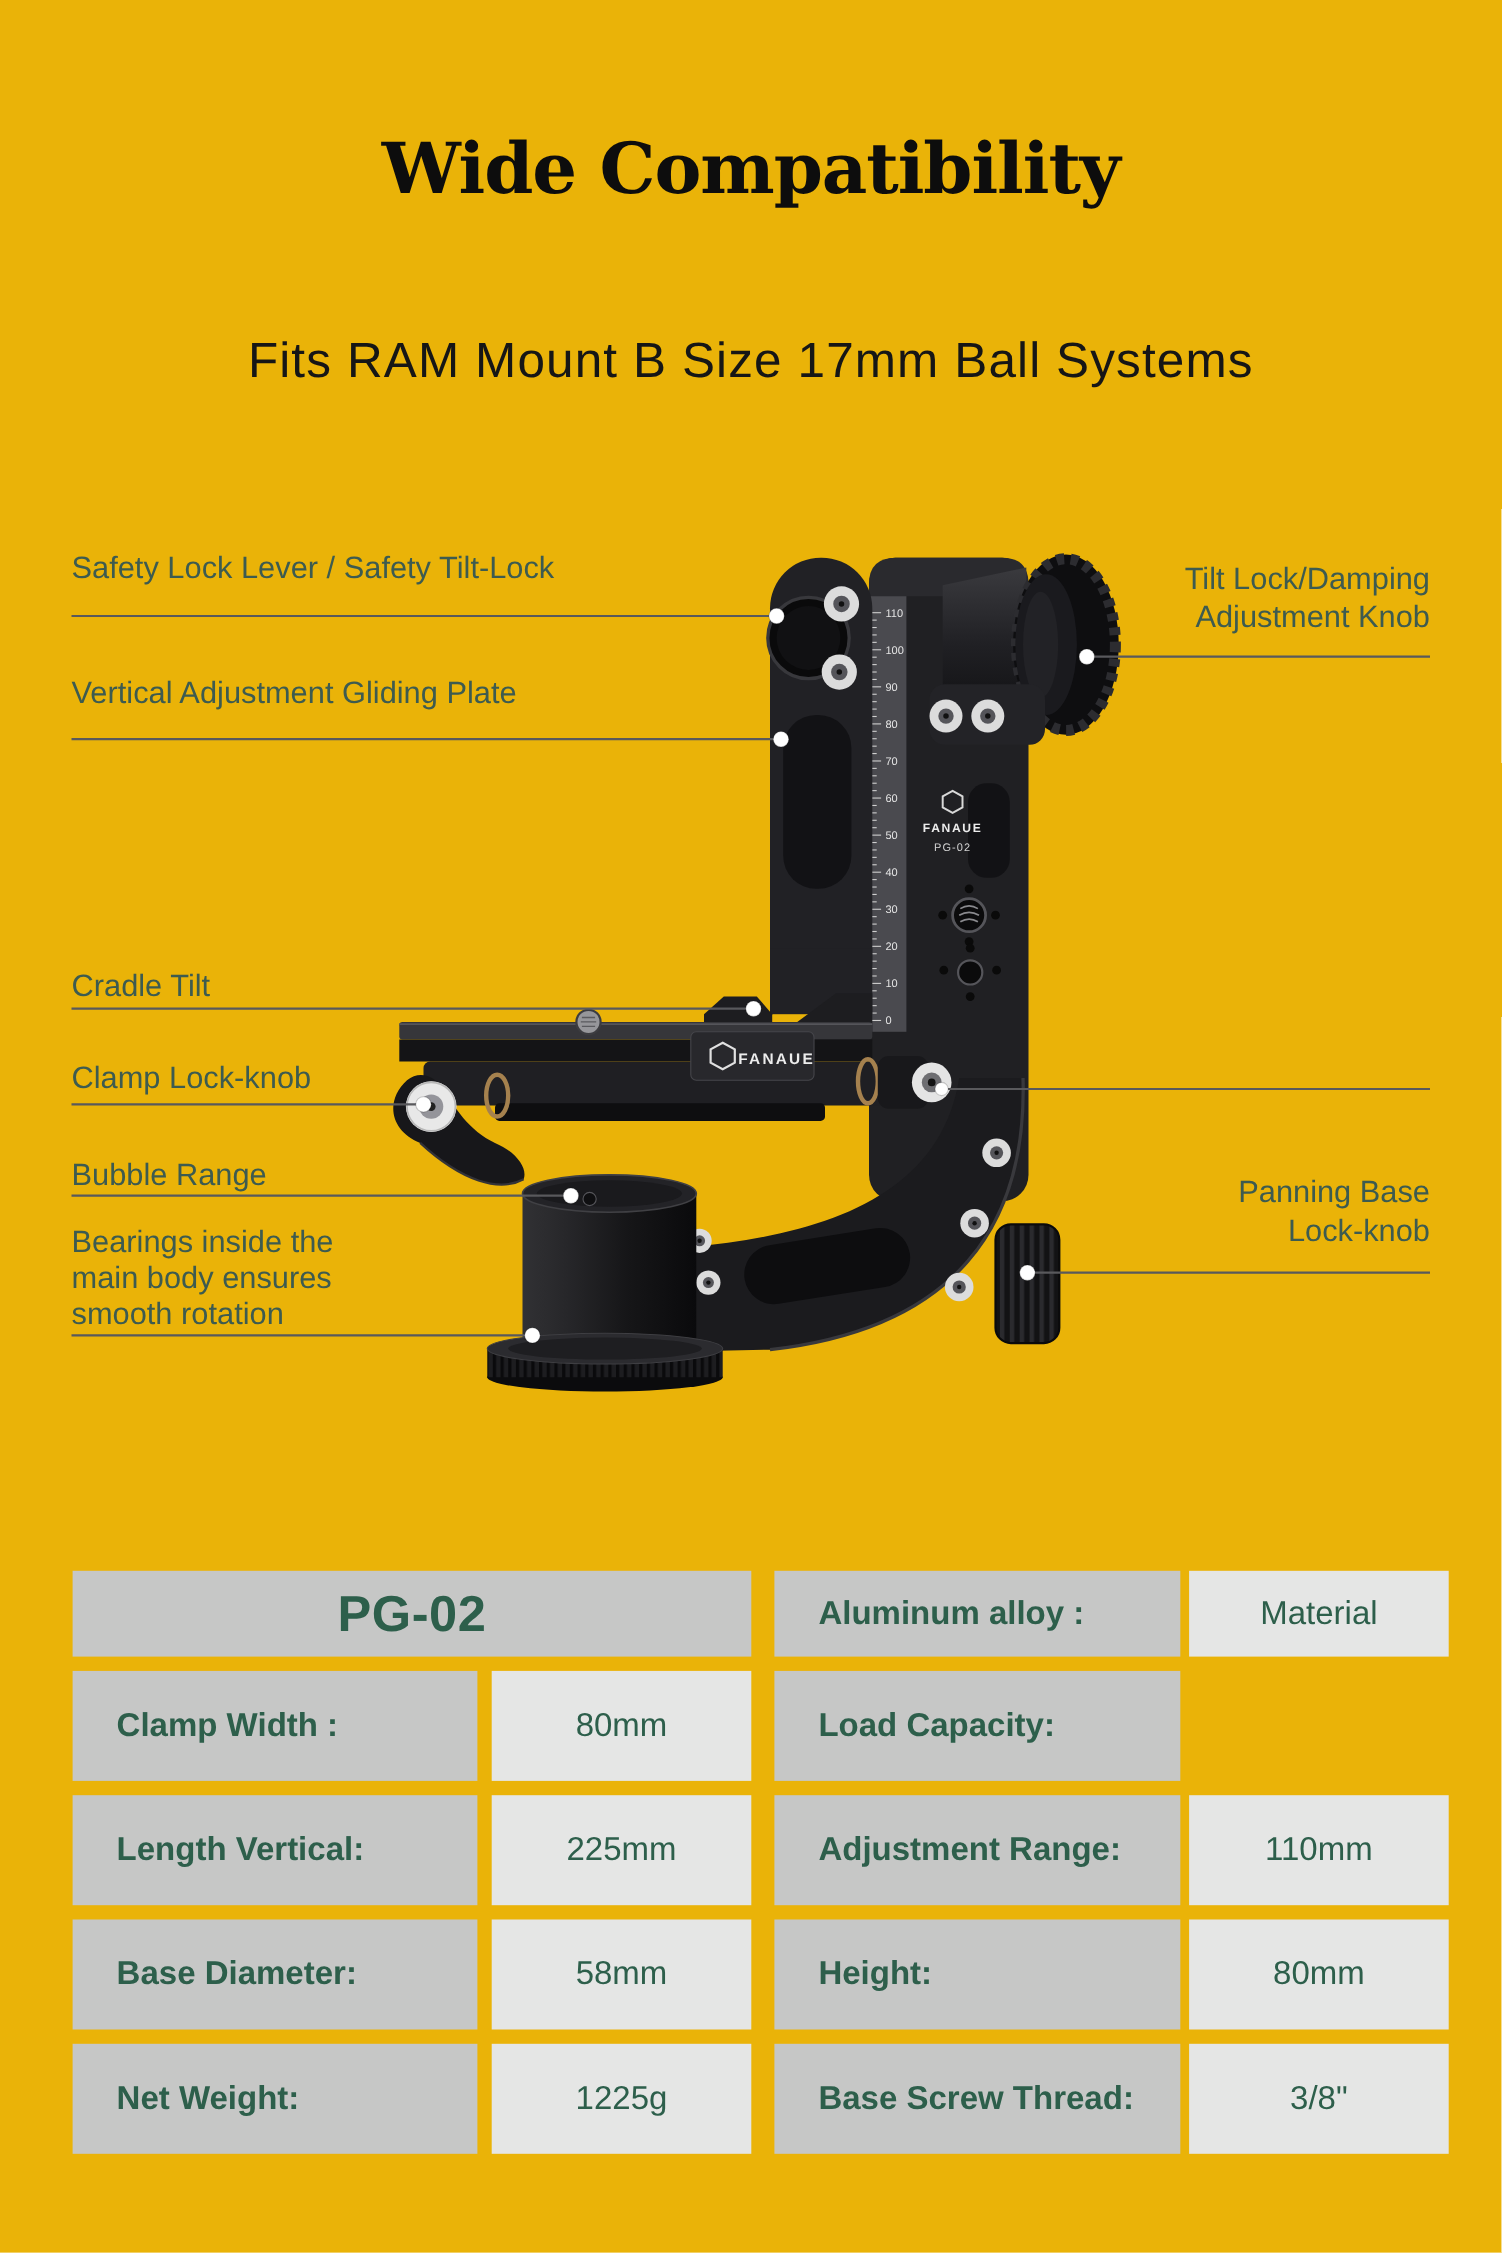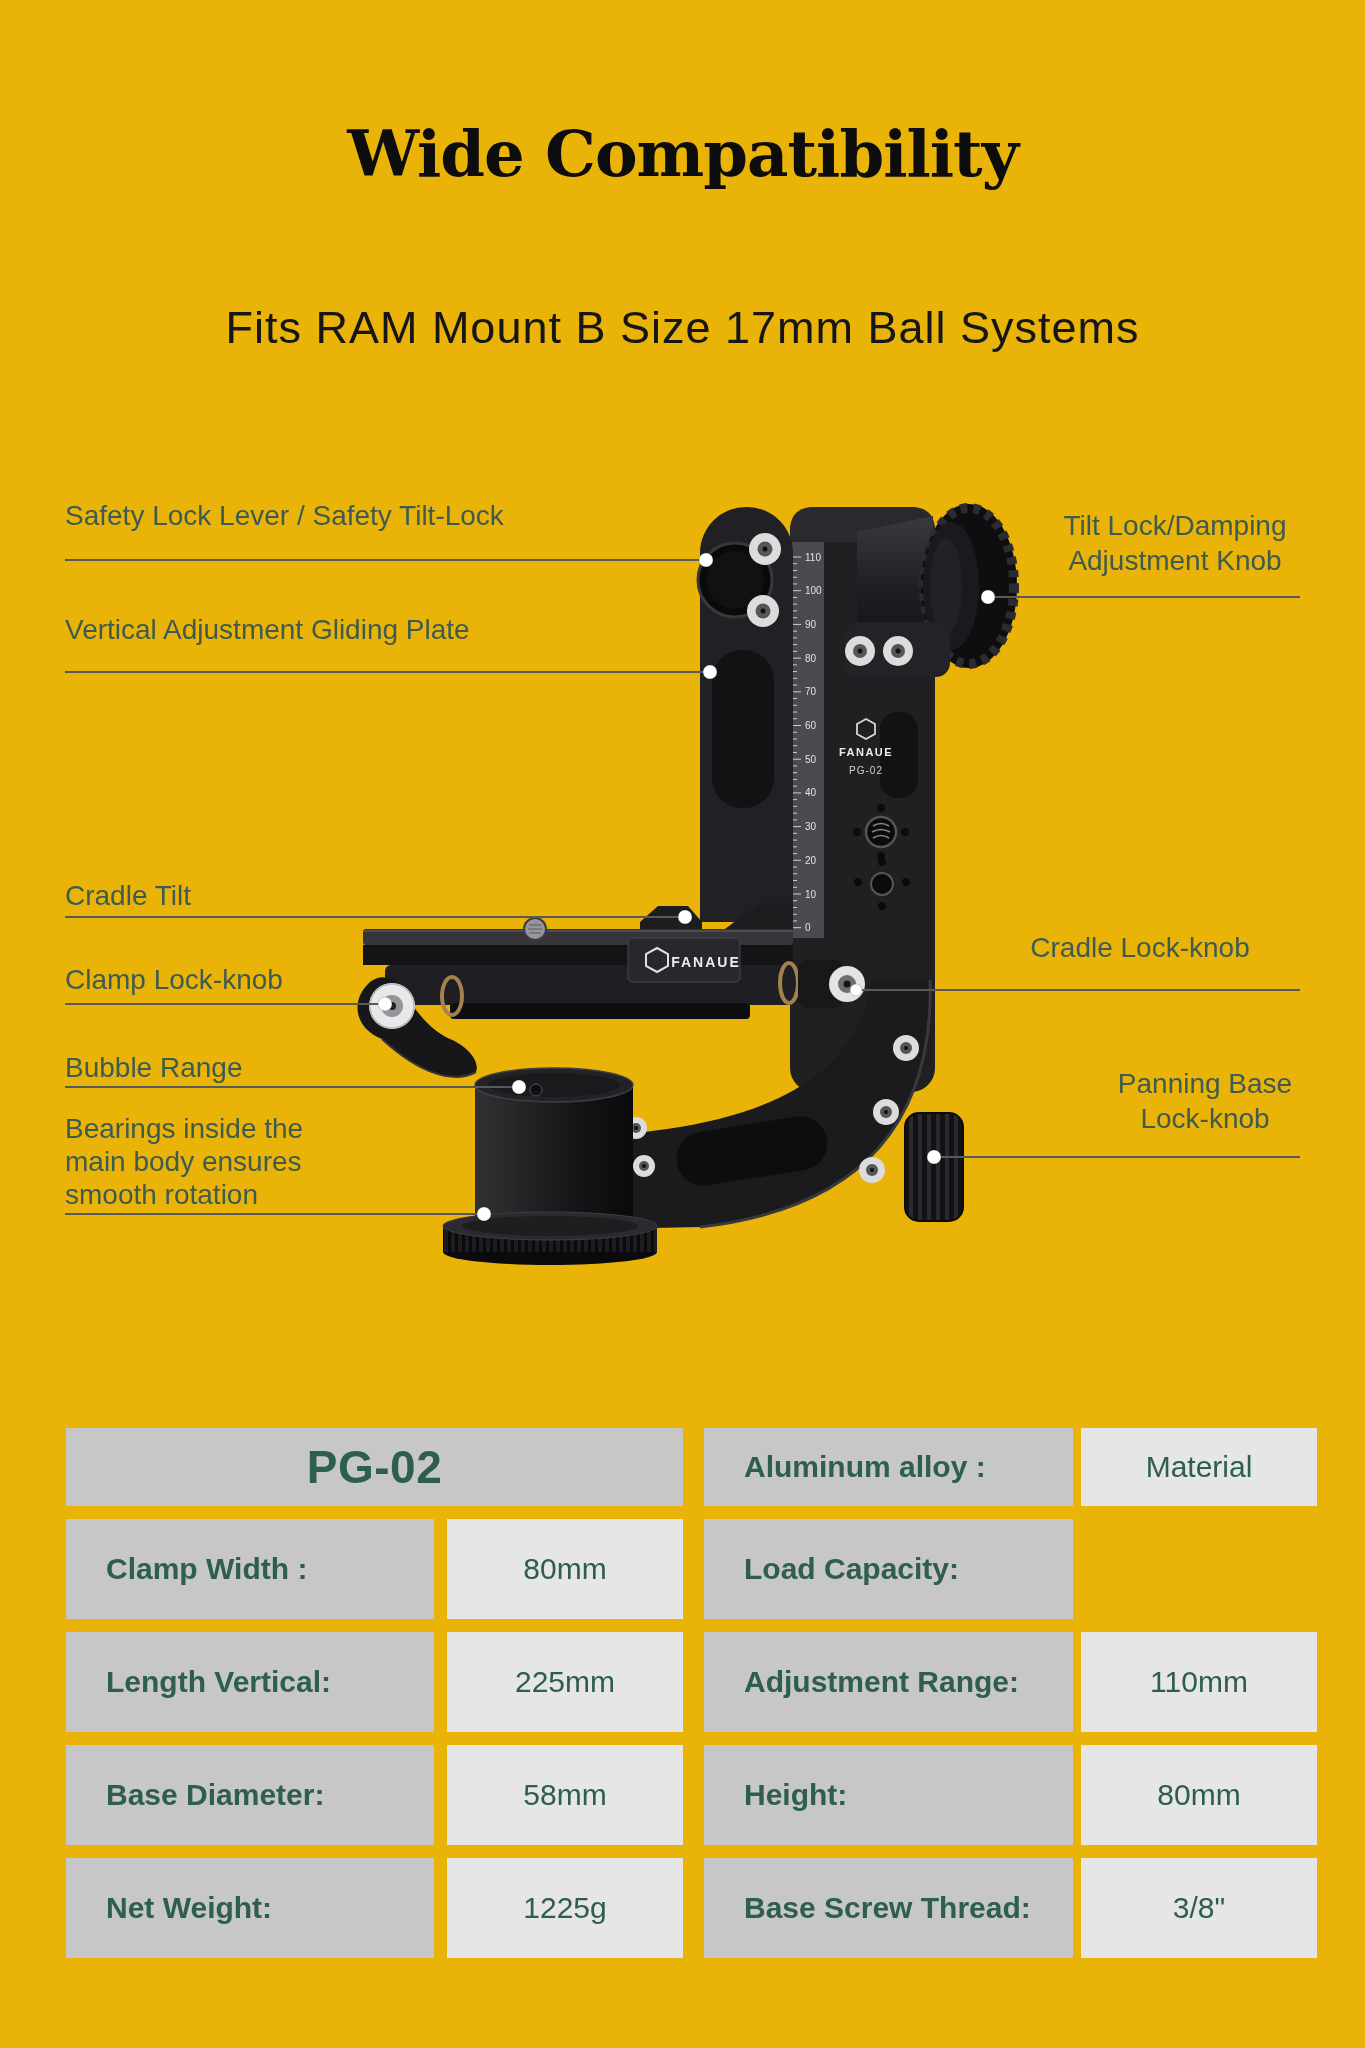--- a/index.html
+++ b/index.html
@@ -8,21 +8,21 @@
 
   
   .title{position:absolute;top:116px;left:0;width:100%;text-align:center;
          font-family:"DejaVu Serif",serif;font-weight:700;font-size:64px;
          letter-spacing:-1px;color:#0d0d0d;}
   .subtitle{position:absolute;top:302px;left:0;width:100%;text-align:center;
             font-size:45px;font-weight:400;letter-spacing:1px;color:#161616;}
 
   
   .callout{position:absolute;font-size:28px;line-height:35px;color:var(--callout-green,#3d5b50);}
-  .callout.right{text-align:center;}
+  .callout.right{text-align:right;}
   .co-safety{left:65px;top:498px;width:560px;}
   .co-gliding{left:65px;top:612px;width:560px;}
   .co-cradleclamp{left:65px;top:878px;width:420px;}
   .co-clamplock{left:65px;top:962px;width:420px;}
   .co-bubble{left:65px;top:1050px;width:420px;}
   .co-bearings{left:65px;top:1112px;width:272px;line-height:33px;}
   .co-tiltlock{right:65px;top:508px;width:250px;}
   .co-cradlelock{right:65px;top:930px;width:320px;}
   .co-panning{right:65px;top:1066px;width:190px;}
 
@@ -314,21 +314,20 @@
     </g>
   </svg>
 
   <div class="callout co-safety">Safety Lock Lever / Safety Tilt-Lock</div>
   <div class="callout co-gliding">Vertical Adjustment Gliding Plate</div>
   <div class="callout co-cradleclamp">Cradle Tilt</div>
   <div class="callout co-clamplock">Clamp Lock-knob</div>
   <div class="callout co-bubble">Bubble Range</div>
   <div class="callout co-bearings">Bearings inside the main body ensures smooth rotation</div>
   <div class="callout right co-tiltlock">Tilt Lock/Damping Adjustment Knob</div>
-  <div class="callout right co-cradlelock">Cradle Lock-knob</div>
   <div class="callout right co-panning">Panning Base Lock-knob</div>
 
   <div class="spec-table">
     <div class="half half-left">
       <div class="hdr hdr-model">PG-02</div>
       <div class="srow">
         <div class="cell-label">Clamp Width :</div>
         <div class="cell-value">80mm</div>
       </div>
       <div class="srow">

